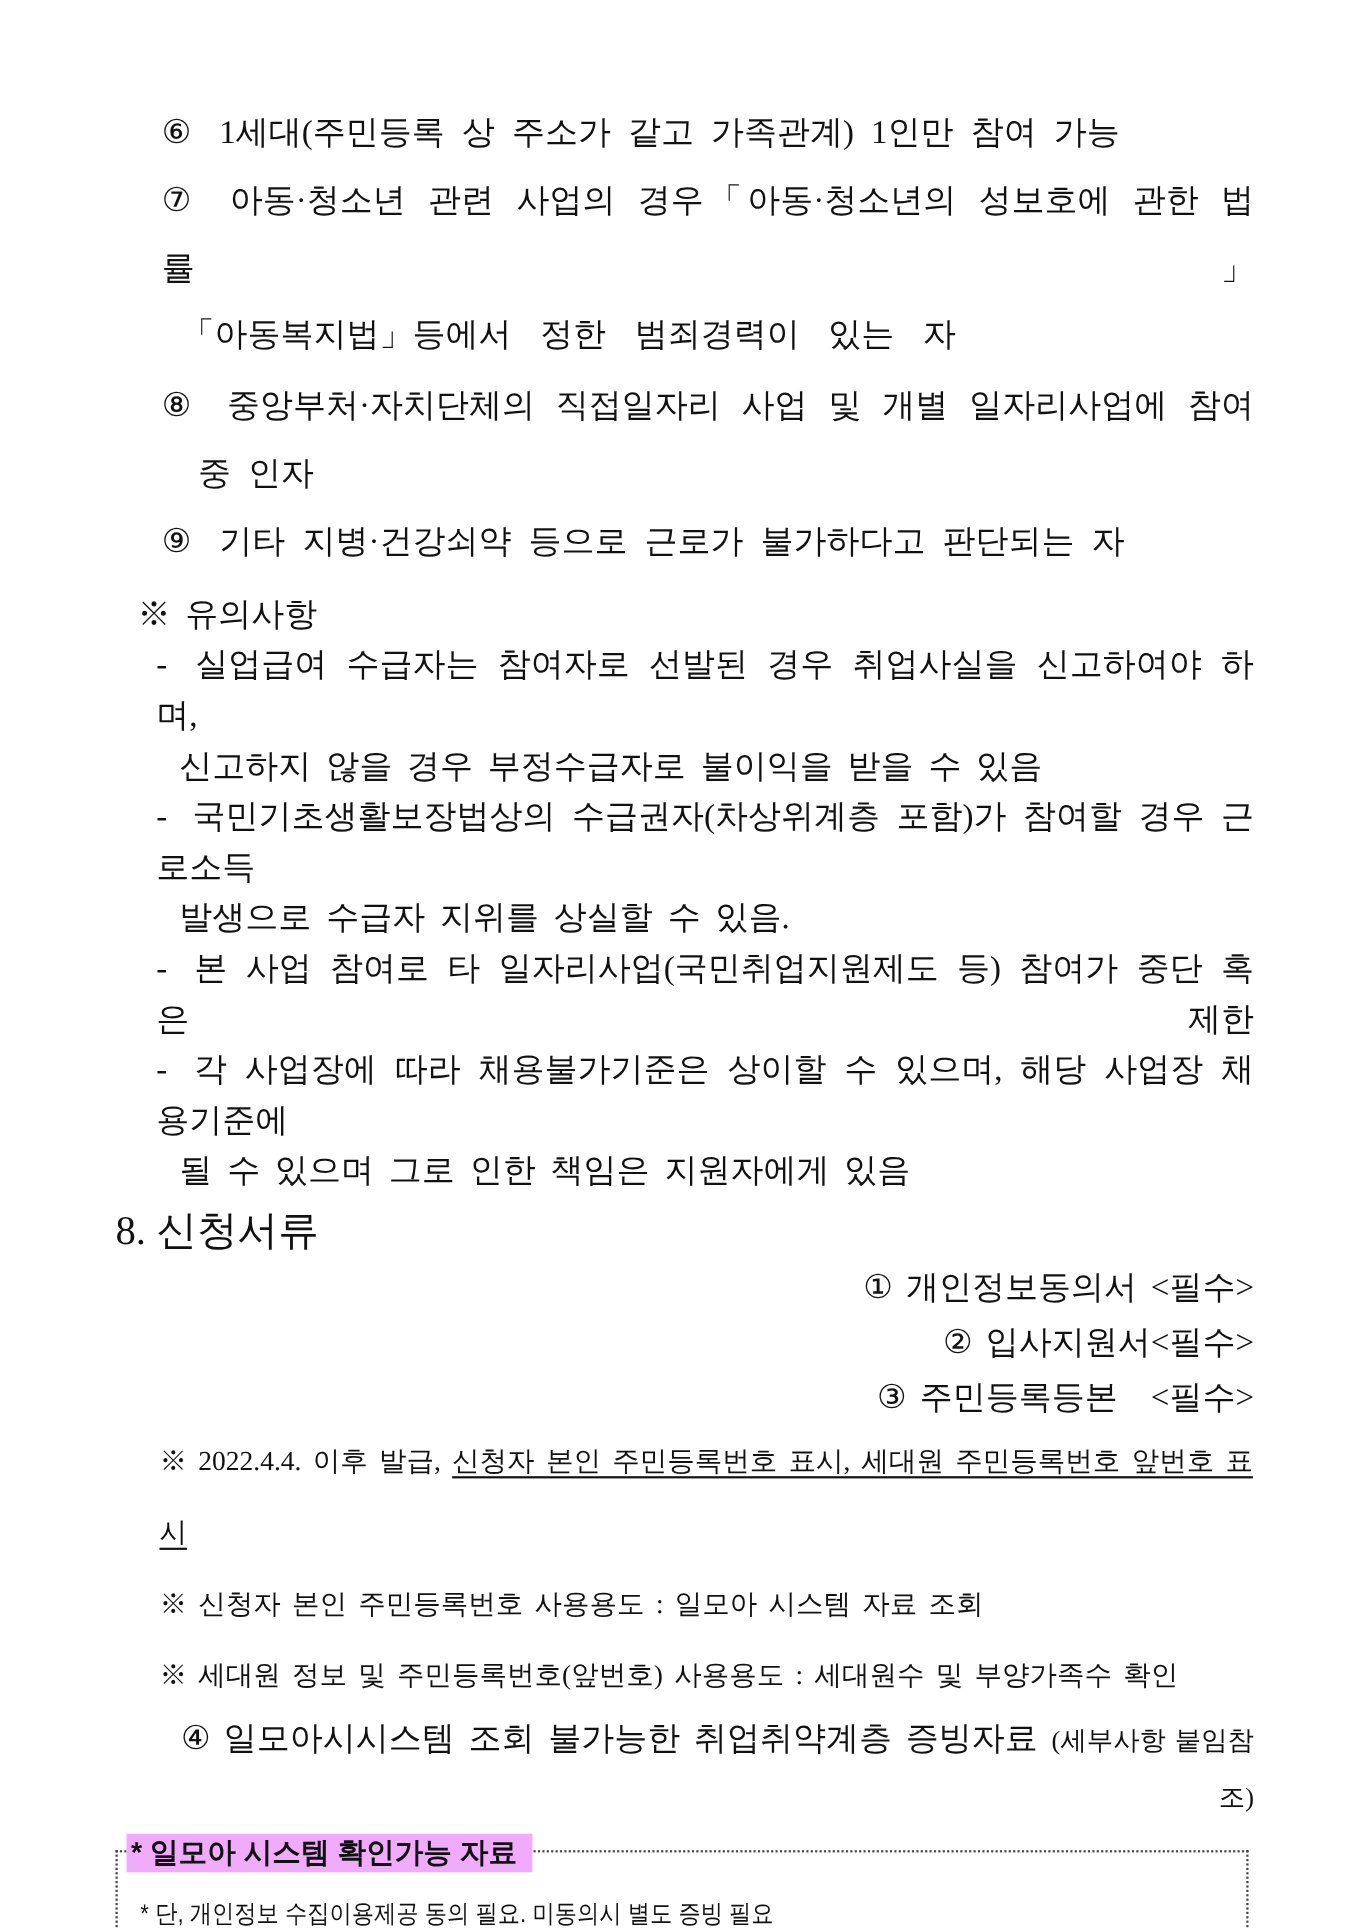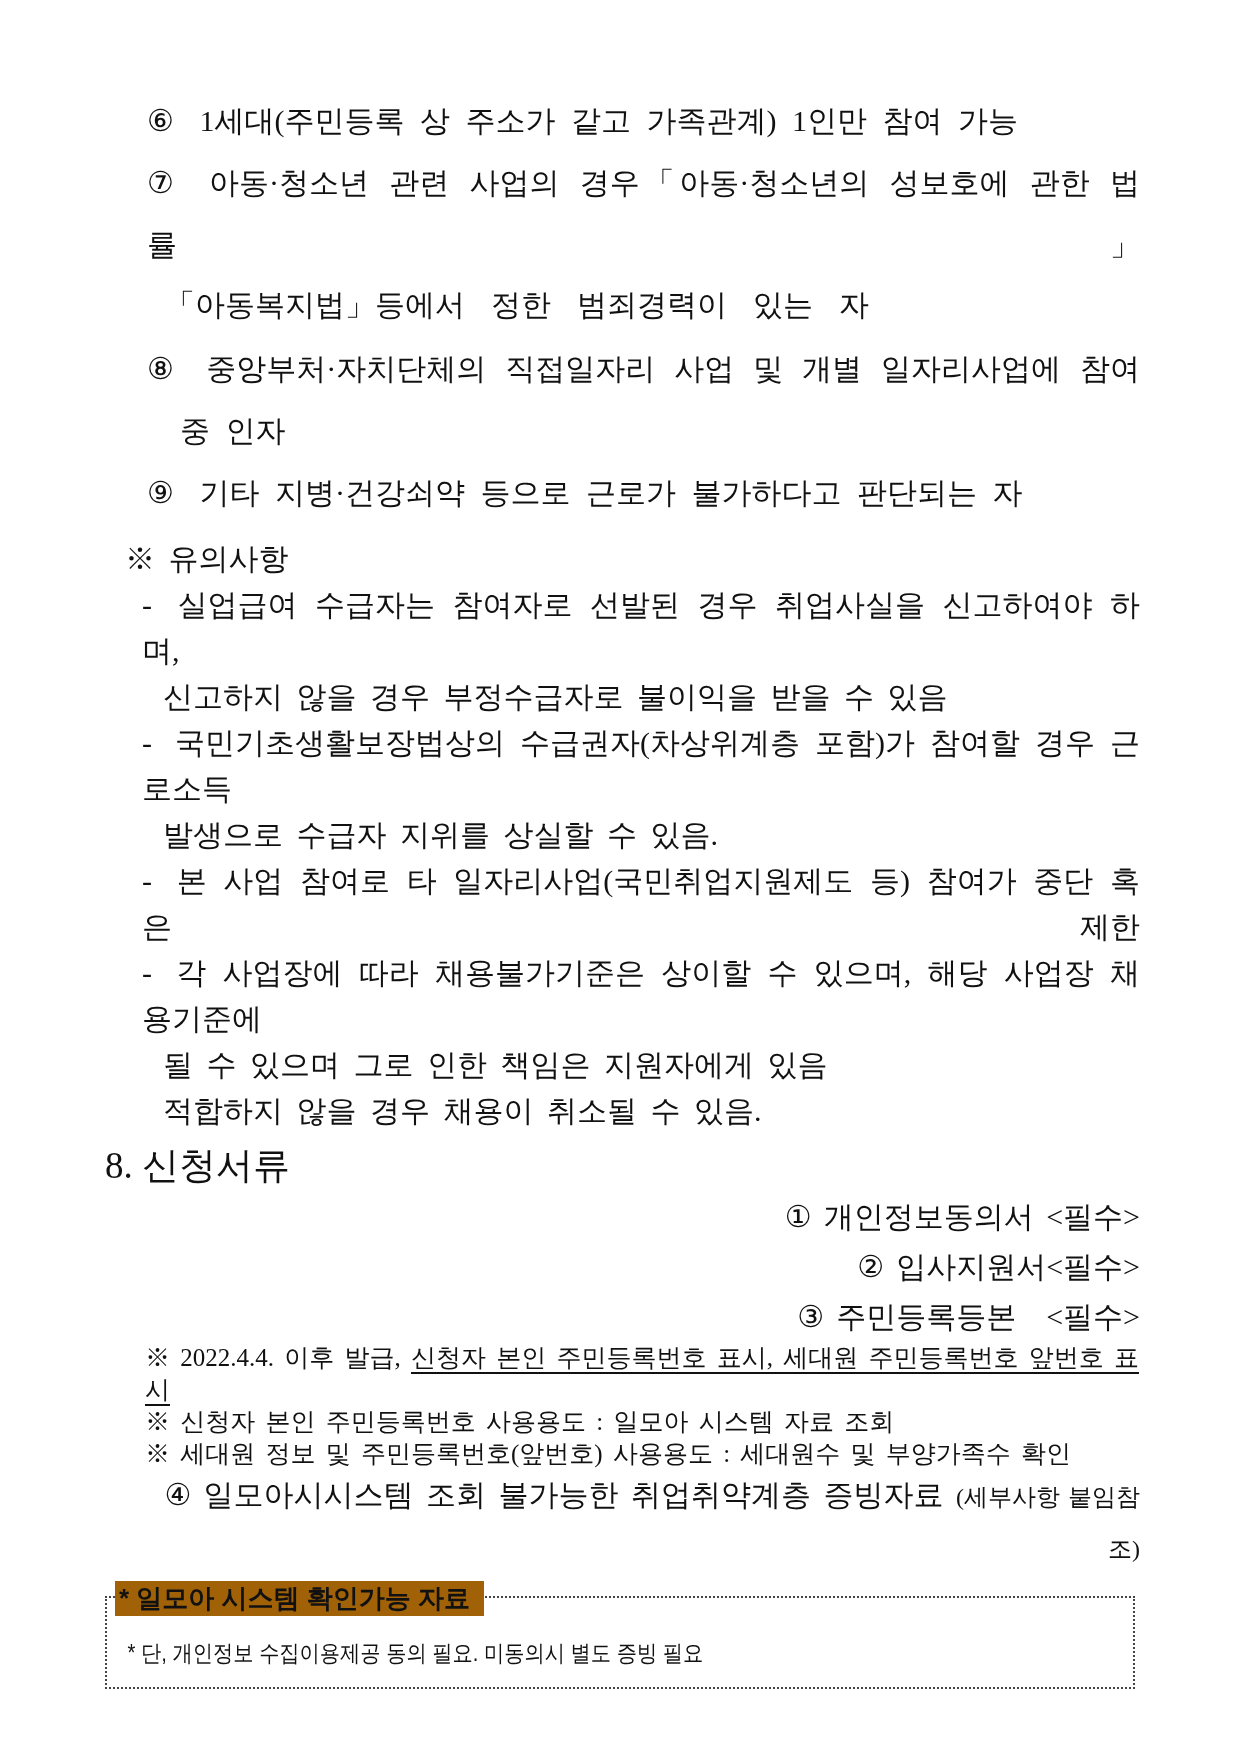--- a/index.html
+++ b/index.html
@@ -26,33 +26,33 @@
   .notice-title { padding-left:25px; }
   .n1 { padding-left:42px; }
   .dash { margin-right:8px; }
   .n2 { padding-left:63px; }
 
   
   .sec8 { margin-top:6px; }
   .sec8-title { font-size:37px; line-height:52px; padding-left:5px; }
   .doc-ln { font-size:30px; line-height:50px; padding-left:35px; word-spacing:5px;text-align:right; }
   .doc-ln .num { margin-right:12px; }
-  .note-ln { font-size:25px; line-height:32px; padding-left:45px; word-spacing:4px; }
+  .note-ln { font-size:25px; line-height:65px; padding-left:45px; word-spacing:4px; }
   .ul { text-decoration:underline; text-underline-offset:6px; }
   .suffix-small { font-size:24px; word-spacing:2px; }
 
   
   .info-box {
     margin:22px 0 0 5px; width:1030px; box-sizing:border-box;
     border:2px dotted #444; position:relative;
     padding:24px 10px 16px 10px;
     font-family:"Liberation Sans","DejaVu Sans",sans-serif;
   }
   .info-box-title {
-    position:absolute; top:-17px; left:8px; background:#a16207;
+    position:absolute; top:-17px; left:8px; background:#f0abfc;
     font-weight:bold; font-size:26px; padding:0 14px 0 4px; white-space:nowrap;
   }
   .box-row { line-height:30px; }
   .box-l1 { display:inline-block; white-space:nowrap; transform:scaleX(.73); transform-origin:0 50%; font-size:23px; }
   .box-l2-row { margin-top:16px; }
   .box-l2 { display:inline-block; white-space:nowrap; transform:scaleX(.88); transform-origin:0 50%; font-size:23px; padding-left:12px; }
   .bullet { margin-right:6px; }
 </style>
 </head>
 <body>
@@ -74,21 +74,20 @@
     <div class="ln n1 jl"><span class="dash">-</span> <span>실업급여 수급자는 참여자로 선발된 경우 취업사실을 신고하여야 하며,</span></div>
     <div class="ln n2">신고하지 않을 경우 부정수급자로 불이익을 받을 수 있음</div>
 
     <div class="ln n1 jl"><span class="dash">-</span> <span>국민기초생활보장법상의 수급권자(차상위계층 포함)가 참여할 경우 근로소득</span></div>
     <div class="ln n2">발생으로 수급자 지위를 상실할 수 있음.</div>
 
     <div class="ln n1 jl"><span class="dash">-</span> <span>본 사업 참여로 타 일자리사업(국민취업지원제도 등) 참여가 중단 혹은 제한</span></div>
     <div class="ln n1 jl"><span class="dash">-</span> <span>각 사업장에 따라 채용불가기준은 상이할 수 있으며, 해당 사업장 채용기준에</span></div>
 
     <div class="ln n2">될 수 있으며 그로 인한 책임은 지원자에게 있음</div>
-    <div class="ln n2">적합하지 않을 경우 채용이 취소될 수 있음.</div>
   </section>
 
   <section class="sec8">
     <div class="sec8-title">8. 신청서류</div>
 
     <div class="doc-ln"><span class="num">①</span><span>개인정보동의서 &lt;필수&gt;</span></div>
     <div class="doc-ln"><span class="num">②</span><span>입사지원서&lt;필수&gt;</span></div>
     <div class="doc-ln"><span class="num">③</span><span>주민등록등본　&lt;필수&gt;</span></div>
 
     <div class="note-ln"><span>※ 2022.4.4. 이후 발급, </span><span class="ul">신청자 본인 주민등록번호 표시, 세대원 주민등록번호 앞번호 표시</span></div>

